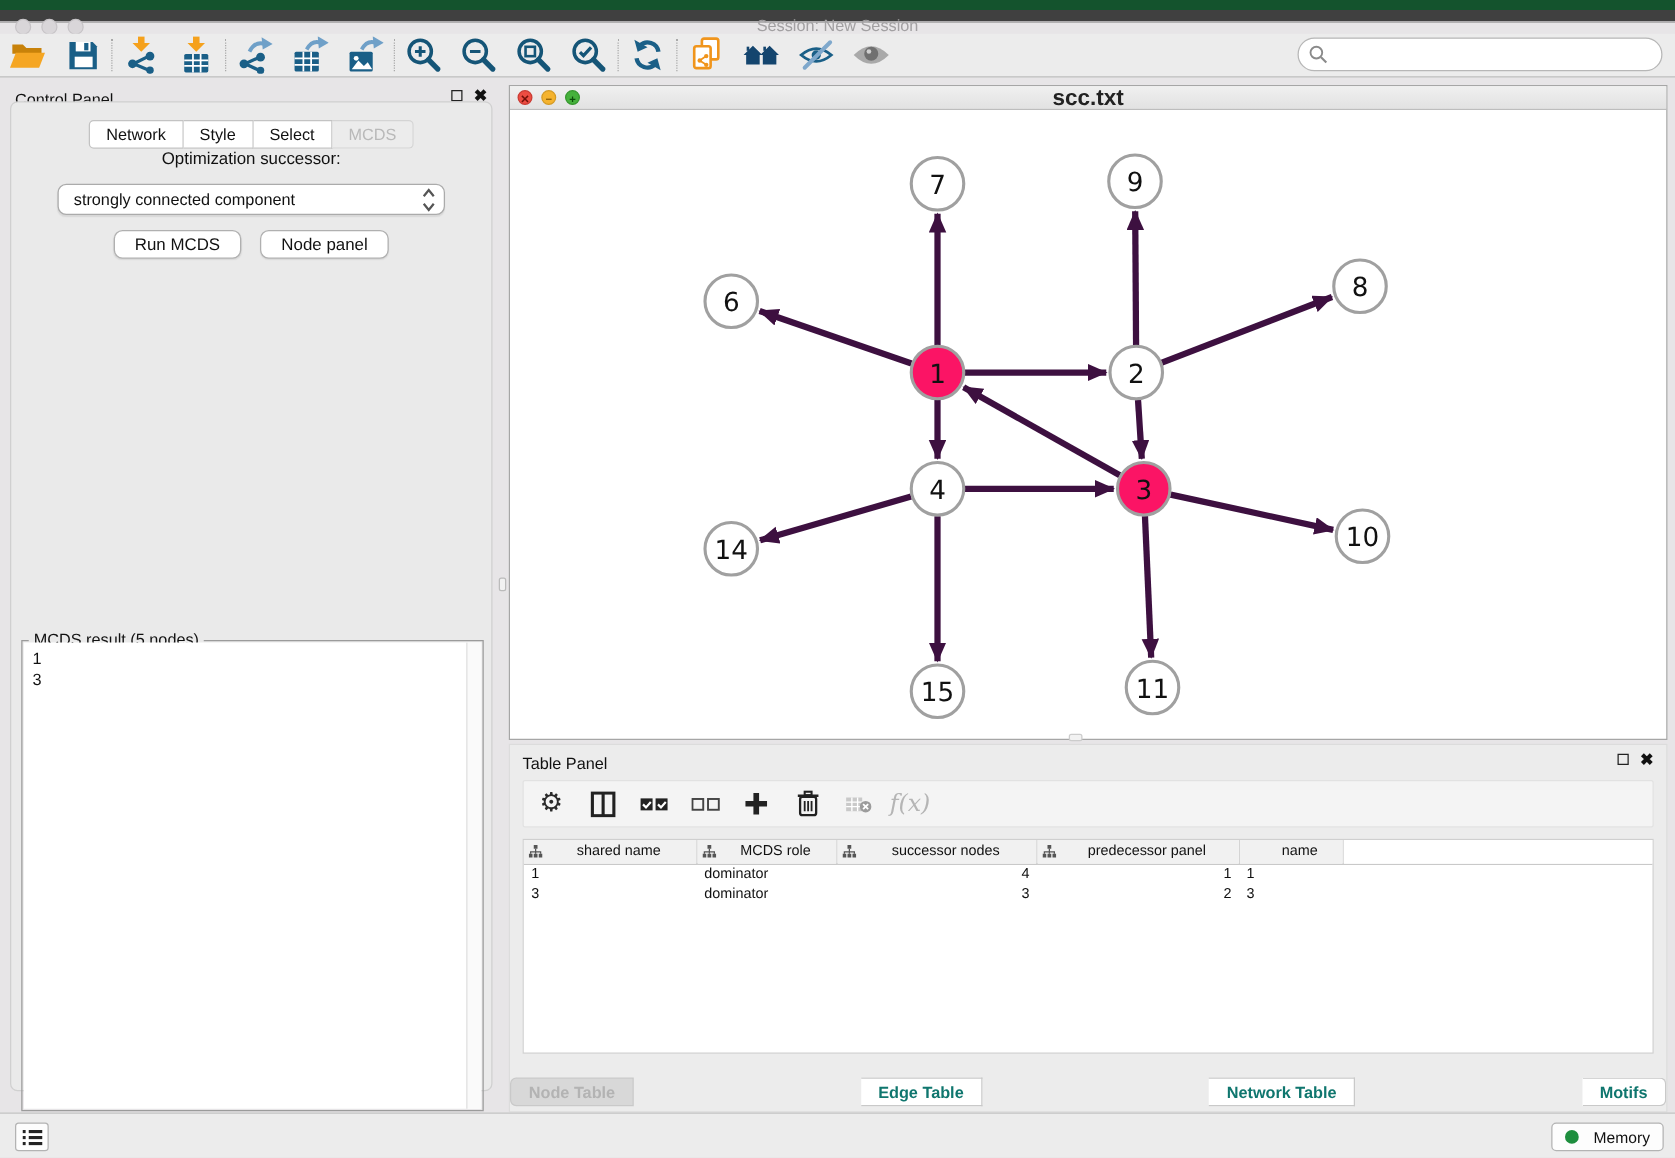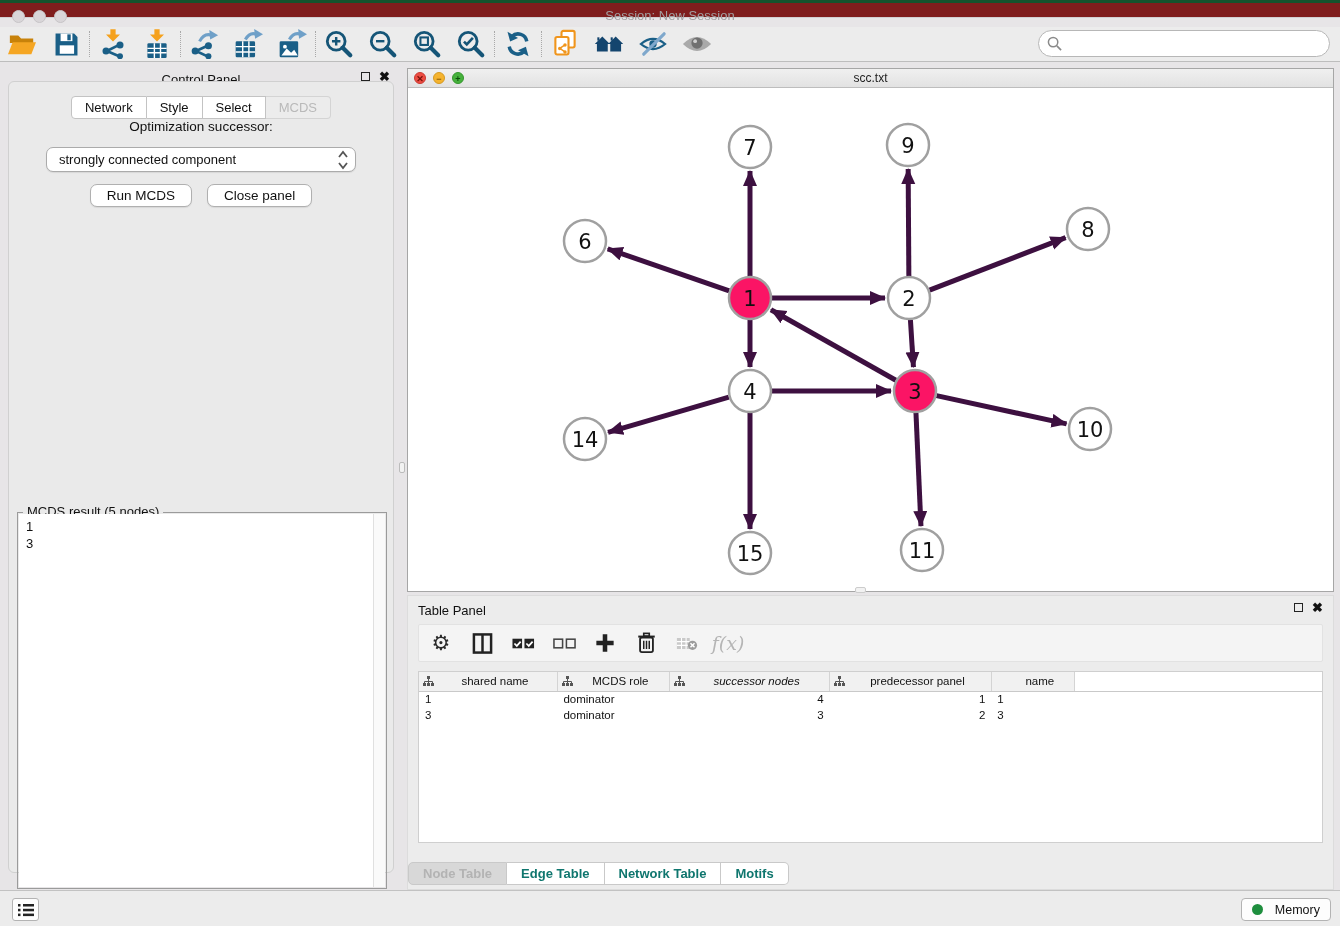--- a/index.html
+++ b/index.html
@@ -2,38 +2,38 @@
 <html><head>
 <meta charset="utf-8">
 <style>
   * { box-sizing: border-box; margin: 0; padding: 0; }
   html,body { width:1340px; height:926px; }
   body { font-family:"Liberation Sans", sans-serif; background:#e7e5e7; overflow:hidden; }
   #app { position:relative; width:1340px; height:926px; background:#e7e5e7; }
 
   
   .titlebar { position:absolute; left:0; top:0; width:1340px; height:18px;
-    background:#7f1d1d; border-top:3px solid #14532d; border-bottom:1px solid #d2d0d2; }
+    background:#404040; border-top:8px solid #14532d; border-bottom:1px solid #d2d0d2; }
   .traffic { position:absolute; left:12px; top:7px; display:flex; gap:8px; }
   .traffic .dot { width:13px; height:13px; border-radius:50%; background:#d9d6d9; border:1px solid #c7c4c7; }
   .titlebar .wtitle { position:absolute; left:0; right:0; top:5px; text-align:center;
     font-size:13px; color:#a2a0a2; }
 
   
   .toolbar { position:absolute; left:0; top:27px; width:1340px; height:35px; background:#ececec;
     border-bottom:1px solid #bdbdbd; display:flex; align-items:center; padding-left:7px; }
   .tb-icon { width:30px; height:30px; margin-right:14px; flex:0 0 auto; display:flex;
     align-items:center; justify-content:center; cursor:default; }
   .tb-sep { width:1px; height:26px; border-left:1px dotted #a9a9a9; margin:0 8px 0 -6px; flex:0 0 auto; }
   .searchbox { position:absolute; right:10px; top:3px; width:292px; height:27px; background:#fff;
     border:1px solid #b7b7b7; border-radius:14px; display:flex; align-items:center; padding-left:8px; }
 
   
   .control-panel { position:absolute; left:2px; top:64px; width:398px; height:826px; }
-  .cp-head { position:relative; height:28px; padding:8px 10px 0 10px; font-size:13px; color:#111;text-align:center; }
+  .cp-head { position:relative; height:28px; padding:8px 10px 0 10px; font-size:13px; color:#111; }
   .panel-btns { position:absolute; right:10px; top:8px; display:flex; gap:9px; align-items:center; }
   .float-btn { width:9px; height:9px; border:1.5px solid #222; background:transparent; display:inline-block; }
   .close-btn { font-size:13px; font-weight:bold; color:#111; line-height:9px; }
   .cp-tabs { display:flex; justify-content:center; margin-top:4px; position:relative; z-index:2; }
   .cp-tab { font-size:13px; padding:3px 13px; background:#fff; border:1px solid #c3c3c3; border-left:none; color:#111; }
   .cp-tab:first-child { border-left:1px solid #c3c3c3; border-radius:4px 0 0 4px; }
   .cp-tab:last-child  { border-radius:0 4px 4px 0; }
   .cp-tab.disabled { background:#ececec; color:#b9b9b9; border-color:#d4d4d4; }
   .cp-body { position:absolute; left:6px; top:28px; width:386px; height:792px; background:#eaeaea;
     border:1px solid #d0d0d0; border-radius:6px; margin-top:-11px; padding-top:11px; }
@@ -48,21 +48,21 @@
   .result-group { position:absolute; left:8px; top:430px; width:370px; height:377px; border:1px solid #9b9b9b; }
   .result-legend { position:absolute; left:5px; top:-9px; background:#eaeaea; padding:0 4px; font-size:13px; color:#111; }
   .result-inner { position:absolute; inset:1px; background:#fff; }
   .result-text { position:absolute; left:7px; top:4px; font-size:13px; color:#111; white-space:pre; line-height:17px; }
   .result-scroll { position:absolute; right:0; top:0; bottom:0; width:12px; background:#fafafa; border-left:1px solid #e0e0e0; }
 
   
   .net-window { position:absolute; left:407px; top:68px; width:927px; height:524px;
     background:#fff; border:1px solid #a6a6a6; }
   .net-titlebar { height:19px; background:linear-gradient(#f0f0f0,#e2e2e2); border-bottom:1px solid #bdbdbd; position:relative; }
-  .net-title { text-align:center; font-size:12px; color:#222; line-height:19px; }
+  .net-title { text-align:center; font-size:18px; color:#222; line-height:19px;font-weight:bold; }
   .mac-lights { position:absolute; left:6px; top:3px; display:flex; gap:7px; }
   .mac-light { width:12px; height:12px; border-radius:50%; font-size:9px; font-weight:bold;
     text-align:center; line-height:12px; }
   .ml-red   { background:#ed4d42; border:1px solid #ca3a32; color:#721008; }
   .ml-yel   { background:#f5b32e; border:1px solid #d49a23; color:#8a5d05; }
   .ml-grn   { background:#46b13c; border:1px solid #35962d; color:#0c4d0a; }
   #graph-svg { display:block; }
 
   
   .vgrip { position:absolute; left:399px; top:462px; width:6px; height:11px; background:#f2f2f2; border:1px solid #bbb; border-radius:2px; }
@@ -77,21 +77,21 @@
   .tp-icon { display:flex; align-items:center; justify-content:center; width:24px; height:24px; }
   .gear-glyph { font-size:21px; color:#2b2b2b; line-height:22px; }
   .fx-glyph { font-family:"DejaVu Serif", serif; font-style:italic; font-size:19px; color:#b5b5b5; }
   .data-table { margin:9px 10px 0 10px; background:#fff; border:1px solid #cfcfcf; height:172px; overflow:hidden; }
   table { border-collapse:collapse; font-size:11.5px; color:#111; table-layout:fixed; }
   th { height:19px; background:#f1f1f1; border-right:1px solid #d4d4d4; border-bottom:1px solid #c9c9c9;
     font-weight:normal; position:relative; text-align:center; padding:0 4px 0 18px; white-space:nowrap; overflow:hidden; }
   th .sort-ic { position:absolute; left:4px; top:4px; }
   td { height:16px; padding:0 6px; white-space:nowrap; overflow:hidden; }
   td.al { text-align:left; } td.ar { text-align:right; }
-  .tp-tabs { display:flex; justify-content:flex-start; margin-top:auto; margin-bottom:4px; }
+  .tp-tabs { display:flex; justify-content:space-between; margin-top:auto; margin-bottom:4px; }
   .tp-tab { font-size:13px; font-weight:bold; padding:3px 14px; background:#fff; border:1px solid #c9c9c9;
     border-left:none; color:#0f766e; }
   .tp-tab:first-child { border-left:1px solid #c9c9c9; border-radius:5px 0 0 5px; }
   .tp-tab:last-child { border-radius:0 5px 5px 0; }
   .tp-tab.selected { background:#d8d8d8; color:#b3b3b3; }
 
   
   .statusbar { position:absolute; left:0; top:890px; width:1340px; height:36px; background:#ececec; border-top:1px solid #c2c2c2; }
   .list-btn { position:absolute; left:12px; top:7px; width:27px; height:23px; background:#fdfdfd;
     border:1px solid #b3b3b3; border-radius:3px; display:flex; align-items:center; justify-content:center; }
@@ -278,21 +278,21 @@
         <span>strongly connected component</span>
         <span class="stepper">
           <svg width="10" height="20" viewBox="0 0 10 20">
               <path d="M1 7 L5 2 L9 7" stroke="#555" stroke-width="1.8" fill="none"></path>
               <path d="M1 13 L5 18 L9 13" stroke="#555" stroke-width="1.8" fill="none"></path>
             </svg>
         </span>
       </div>
       <div class="btn-row">
         <button class="mac-btn">Run MCDS</button>
-        <button class="mac-btn">Close panel</button>
+        <button class="mac-btn">Node panel</button>
       </div>
       <div class="result-group">
         <span class="result-legend">MCDS result (5 nodes)</span>
         <div class="result-inner">
           <div class="result-text">1
 3</div>
           <div class="result-scroll"></div>
         </div>
       </div>
     </div>
@@ -428,21 +428,21 @@
                 </svg><span>shared name</span></th>
               <th style="width: 113px;"><svg class="sort-ic" width="11" height="11" viewBox="0 0 11 11">
                   <g fill="#555">
                     <rect x="4" y="0" width="3" height="3"></rect>
                     <rect x="0" y="7" width="3" height="3"></rect>
                     <rect x="4" y="7" width="3" height="3"></rect>
                     <rect x="8" y="7" width="3" height="3"></rect>
                   </g>
                   <path d="M5.5 3v2.5 M1.5 7V5.5h8V7 M5.5 5.5V7" stroke="#555" stroke-width="1" fill="none"></path>
                 </svg><span>MCDS role</span></th>
-              <th style="width: 162px; font-style: italic;"><svg class="sort-ic" width="11" height="11" viewBox="0 0 11 11">
+              <th style="width: 162px;"><svg class="sort-ic" width="11" height="11" viewBox="0 0 11 11">
                   <g fill="#555">
                     <rect x="4" y="0" width="3" height="3"></rect>
                     <rect x="0" y="7" width="3" height="3"></rect>
                     <rect x="4" y="7" width="3" height="3"></rect>
                     <rect x="8" y="7" width="3" height="3"></rect>
                   </g>
                   <path d="M5.5 3v2.5 M1.5 7V5.5h8V7 M5.5 5.5V7" stroke="#555" stroke-width="1" fill="none"></path>
                 </svg><span>successor nodes</span></th>
               <th style="width: 163px;"><svg class="sort-ic" width="11" height="11" viewBox="0 0 11 11">
                   <g fill="#555">

